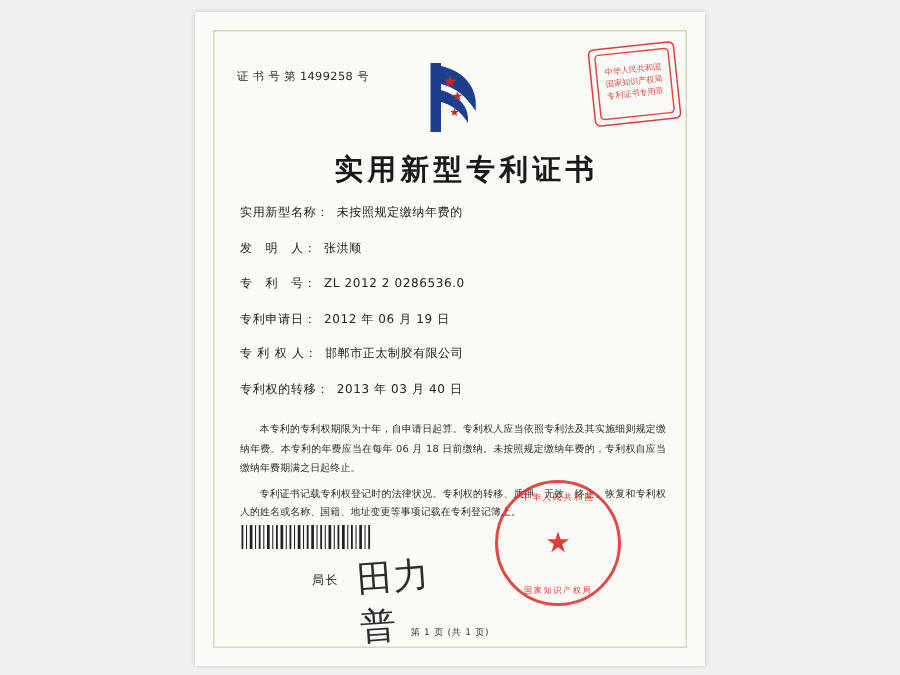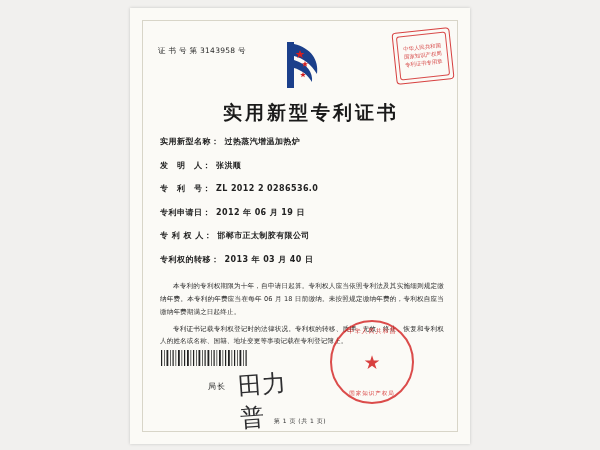--- a/index.html
+++ b/index.html
@@ -109,21 +109,20 @@
     left: 30px;
     right: 26px;
     top: 128px;
   }
   .field-row {
     display: flex;
     align-items: baseline;
     margin-bottom: 12.5px;
     font-size: 8px;
     color: #222;
-    font-weight: bold;
   }
   .field-label {
     white-space: nowrap;
     letter-spacing: 0.5px;
   }
   .field-value {
     margin-left: 5px;
     white-space: nowrap;
     letter-spacing: 0.4px;
   }
@@ -224,21 +223,21 @@
     letter-spacing: 0.5px;
   }
 </style>
 </head>
 <body>
 
 <div class="page">
   <div class="sheet">
     <div class="sheet-inner"></div>
 
-    <div class="cert-no">证 书 号 第 3143958 号</div>
+    <div class="cert-no">证 书 号 第 1499258 号</div>
 
     <div class="top-seal">
       <div class="outer"></div>
       <div class="inner">
         <span>中华人民共和国</span>
         <span>国家知识产权局</span>
         <span>专利证书专用章</span>
       </div>
     </div>
 
@@ -251,21 +250,21 @@
         <polygon points="38,27 38.9,29.2 41.2,29.2 39.3,30.6 40,32.8 38,31.5 36,32.8 36.7,30.6 34.8,29.2 37.1,29.2"></polygon>
         <polygon points="36,38 36.8,40 38.9,40 37.2,41.3 37.8,43.3 36,42.1 34.2,43.3 34.8,41.3 33.1,40 35.2,40"></polygon>
       </g>
     </svg>
 
     <div class="title">实用新型专利证书</div>
 
     <div class="fields">
       <div class="field-row">
         <span class="field-label">实用新型名称：</span>
-        <span class="field-value">过热蒸汽增温加热炉</span>
+        <span class="field-value">未按照规定缴纳年费的</span>
       </div>
       <div class="field-row">
         <span class="field-label">发　明　人：</span>
         <span class="field-value">张洪顺</span>
       </div>
       <div class="field-row">
         <span class="field-label">专　利　号：</span>
         <span class="field-value">ZL 2012 2 0286536.0</span>
       </div>
       <div class="field-row">

